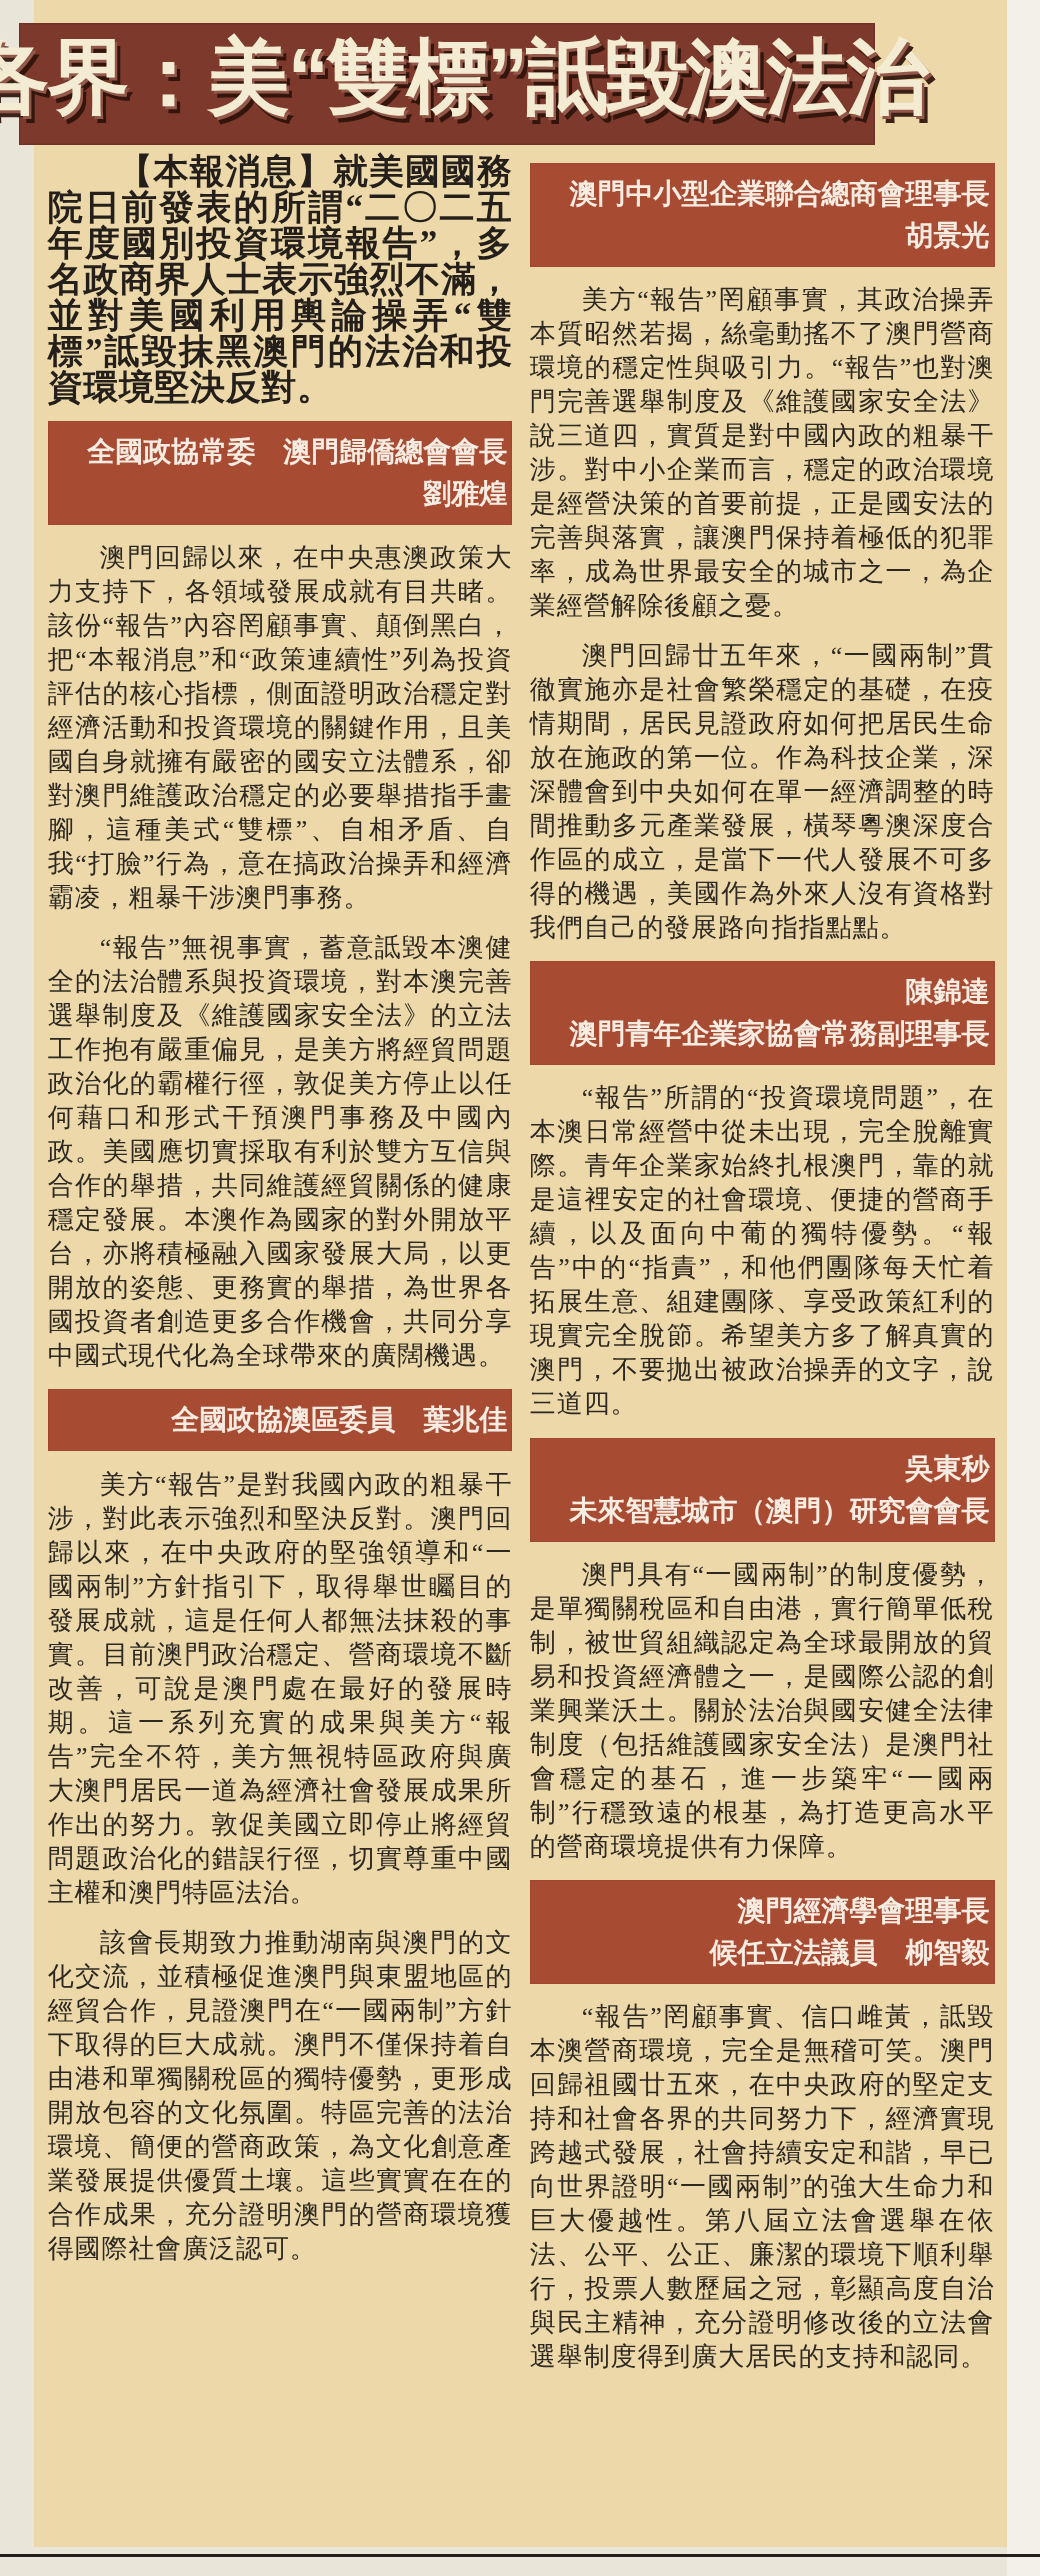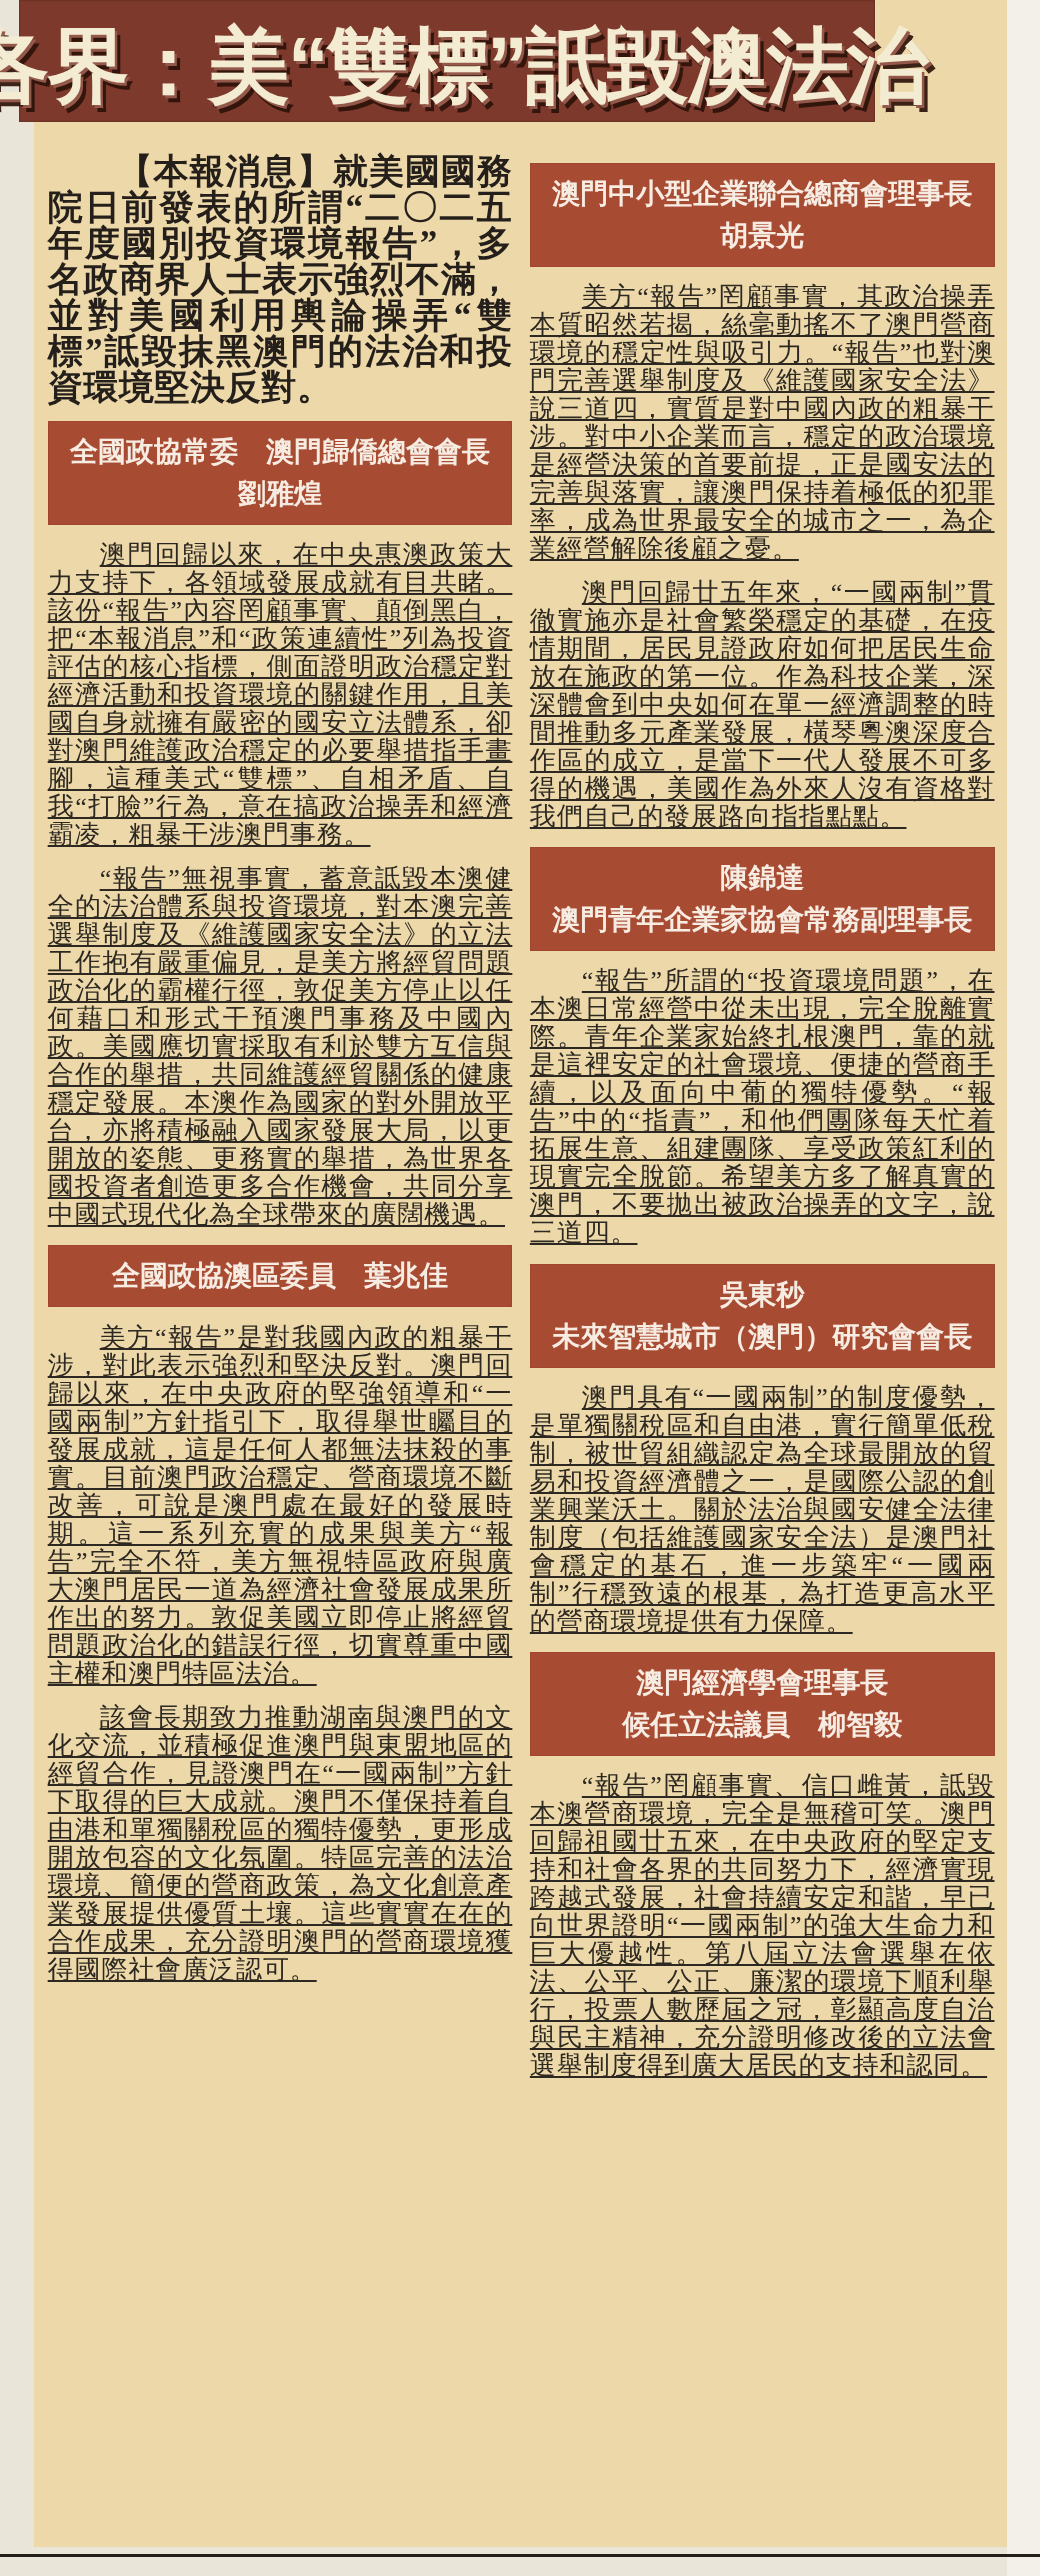--- a/index.html
+++ b/index.html
@@ -1,33 +1,33 @@
 <!DOCTYPE html>
 <html style="font-size:10px"><head>
 <meta charset="utf-8">
 <style>
   html,body{margin:0;padding:0;}
   body{background:#dedacd;font-family:"Liberation Serif", serif;}
   .page{position:relative;width:1041px;height:2576px;background:#e9e5d8;overflow:hidden;margin:0 auto;}
   .right-margin{position:absolute;top:0;right:0;width:34px;height:2576px;background:#f3f0e9;}
   .paper{position:absolute;left:34px;top:0;width:973px;height:2547px;background:#ecd8a9;}
-  .banner{position:absolute;left:19px;top:0;width:856px;height:122px;background:#7d392b;
-          box-shadow:0 0 0 1.2px #6e3226 inset;display:flex;align-items:flex-end;justify-content:center;z-index:3;}
+  .banner{position:absolute;left:19px;top:23px;width:856px;height:122px;background:#7d392b;
+          box-shadow:0 0 0 1.2px #6e3226 inset;display:flex;align-items:flex-start;justify-content:center;z-index:3;}
   .banner .headline{white-space:nowrap;font-family:"Liberation Sans", sans-serif;font-weight:900;
           font-size:82px;letter-spacing:-1.9px;color:#f3ecd2;
           text-shadow:2.5px 3.1px 0 #93584a, 5.6px 6.9px 0.6px rgba(44,18,10,0.92);}
   .cols{position:absolute;left:34px;top:139px;width:973px;display:flex;gap:17.5px;padding:8.7px 12.5px 0 13.7px;box-sizing:border-box;}
   .col{flex:1;min-width:0;}
   .lead{font-weight:bold;color:#241f1a;font-size:35px;line-height:36px;text-align:justify;
         text-indent:2em;letter-spacing:0.6px;margin:6.2px 0 13.7px;}
   .sec-header{background:#a84b33;color:#f7ece2;font-family:"Liberation Sans", sans-serif;font-weight:bold;
-        text-align:center;font-size:28px;line-height:42px;padding:10px 5px;margin:15px 0 16.2px;
+        text-align:right;font-size:28px;line-height:42px;padding:10px 5px;margin:15px 0 16.2px;
         box-shadow:0 0 0 0.6px #9a4430 inset;}
-  .sec-body{color:#2d2821;font-size:26px;line-height:28px;text-align:justify;text-indent:2em;
-        letter-spacing:0.9px;margin:0 0 16.2px;text-decoration:underline;}
+  .sec-body{color:#2d2821;font-size:26px;line-height:34px;text-align:justify;text-indent:2em;
+        letter-spacing:0.9px;margin:0 0 16.2px;}
   .bottom-rule{position:absolute;left:0;top:2554px;width:1041px;height:2.5px;background:#221e19;}
 </style>
 </head>
 <body>
 
 <div class="page">
   <div class="paper"></div>
   <div class="right-margin"></div>
 
   <div class="banner">

